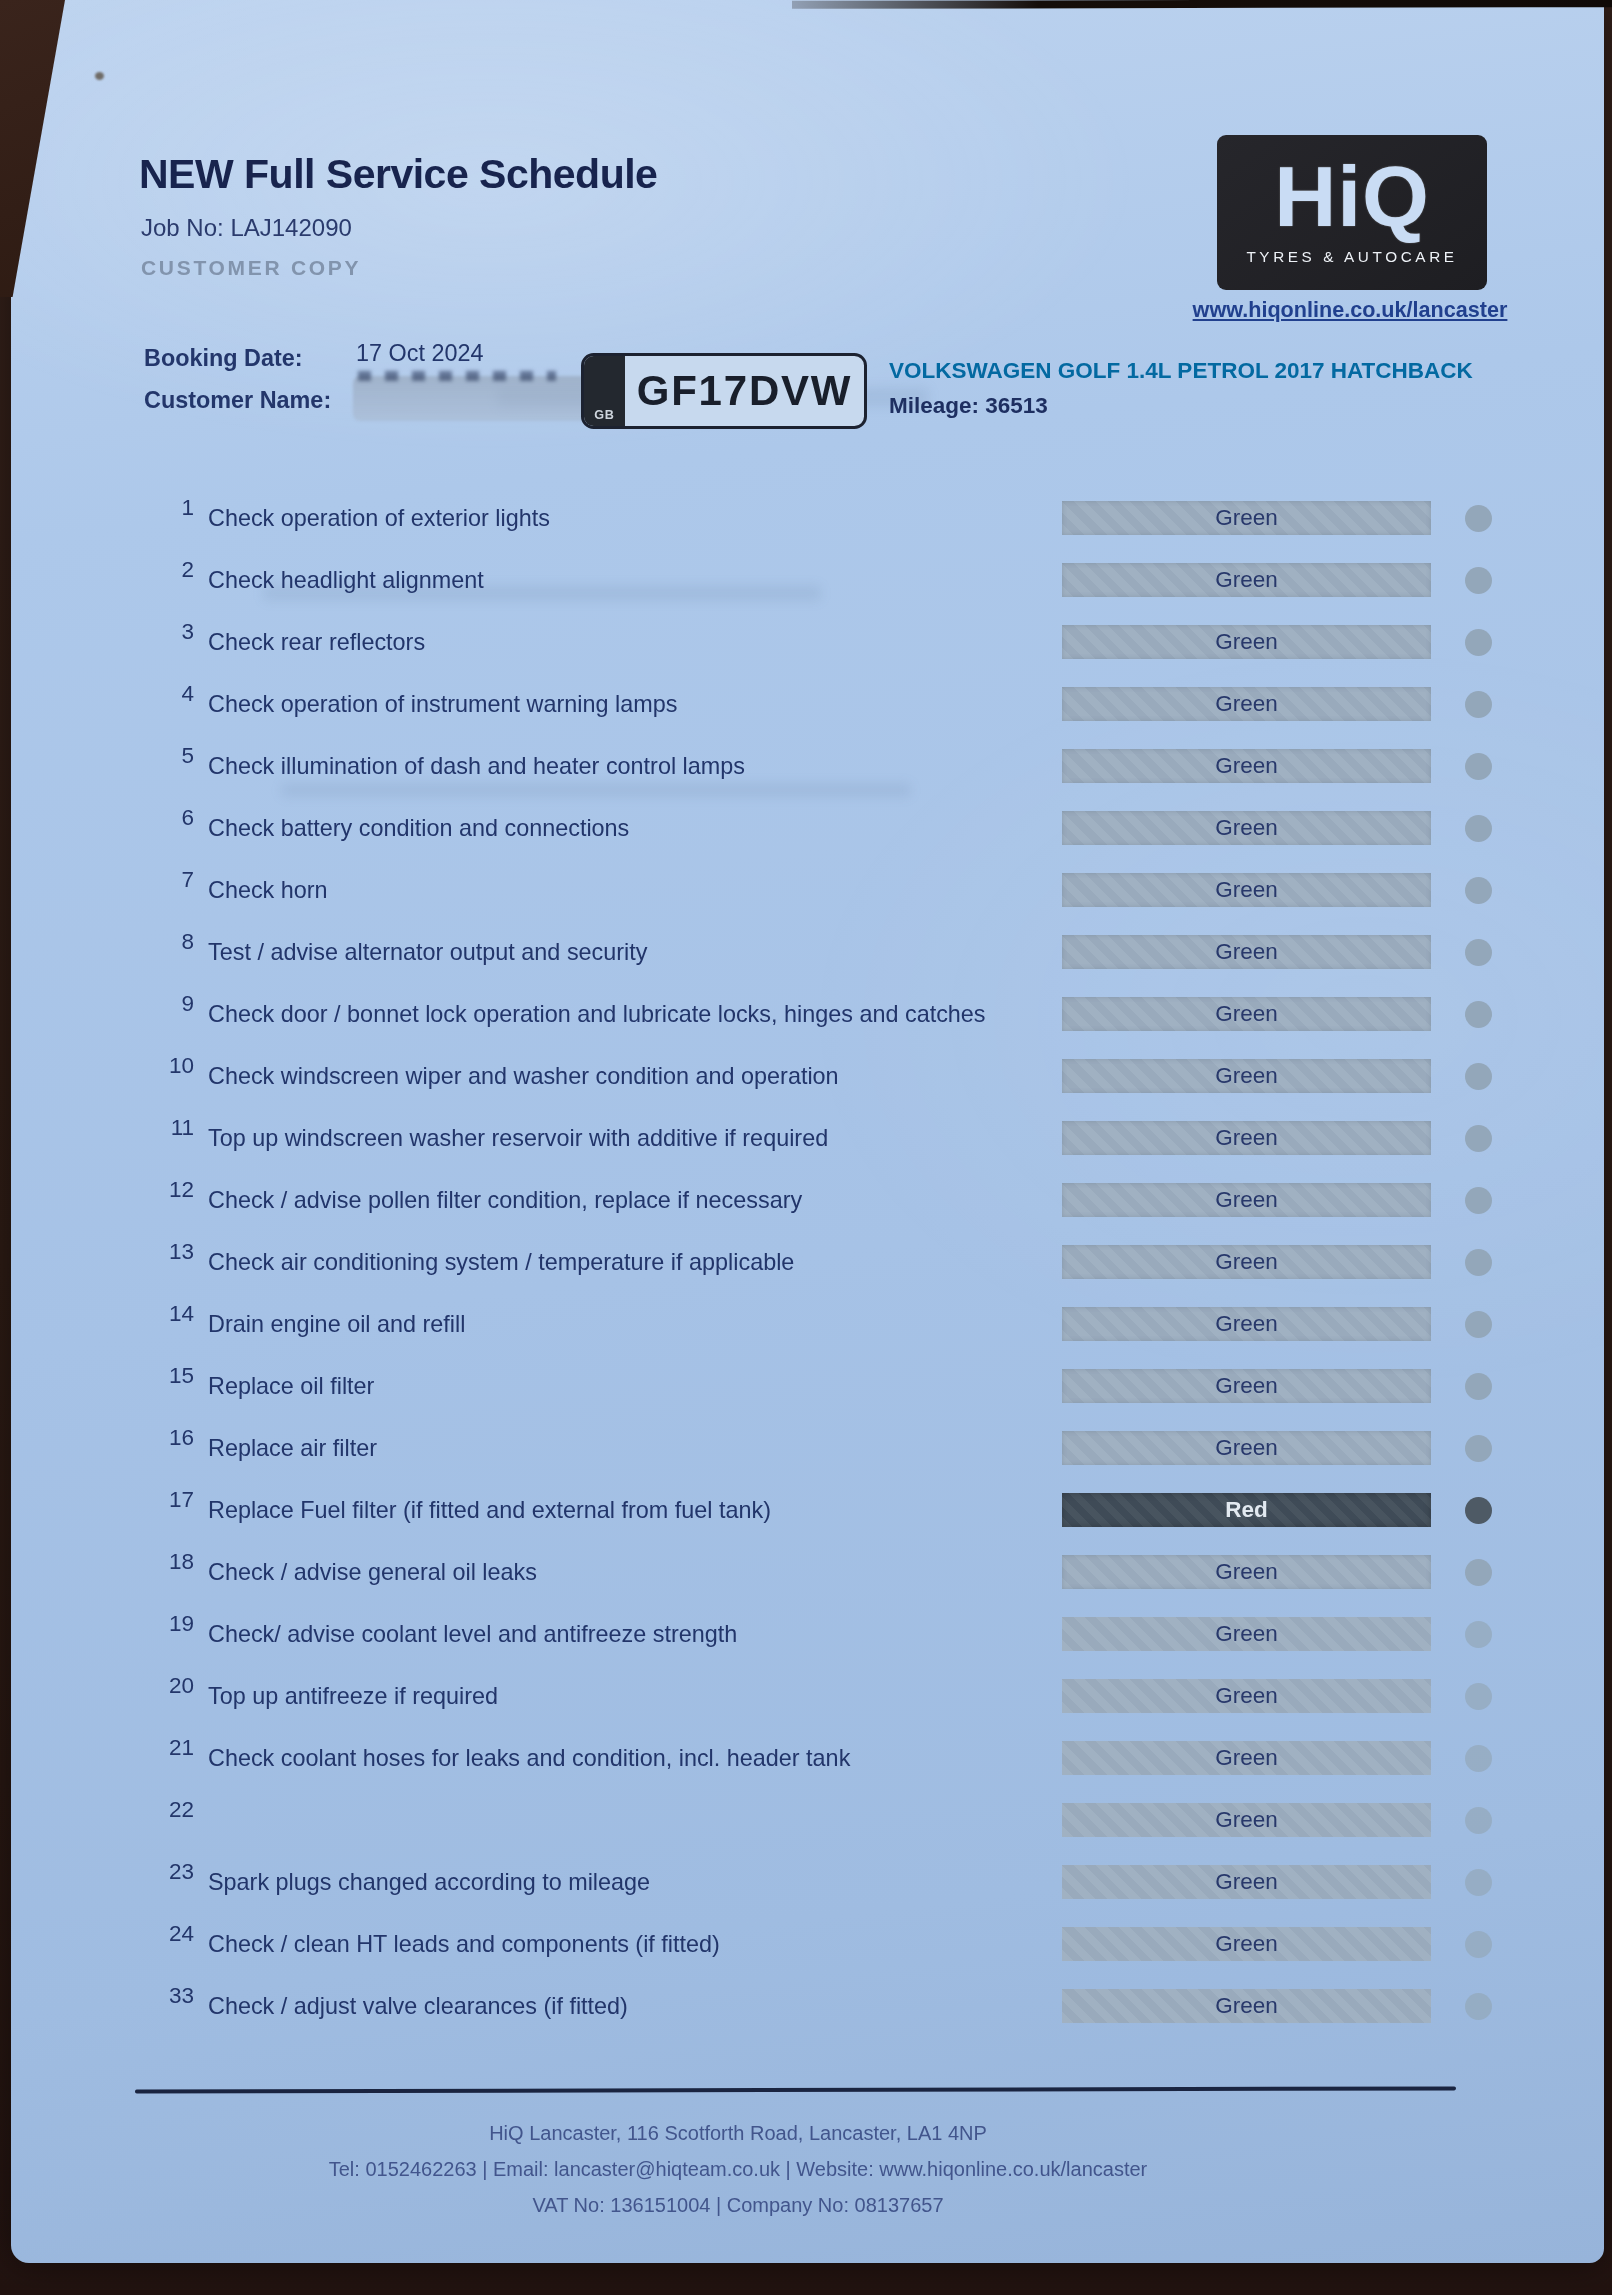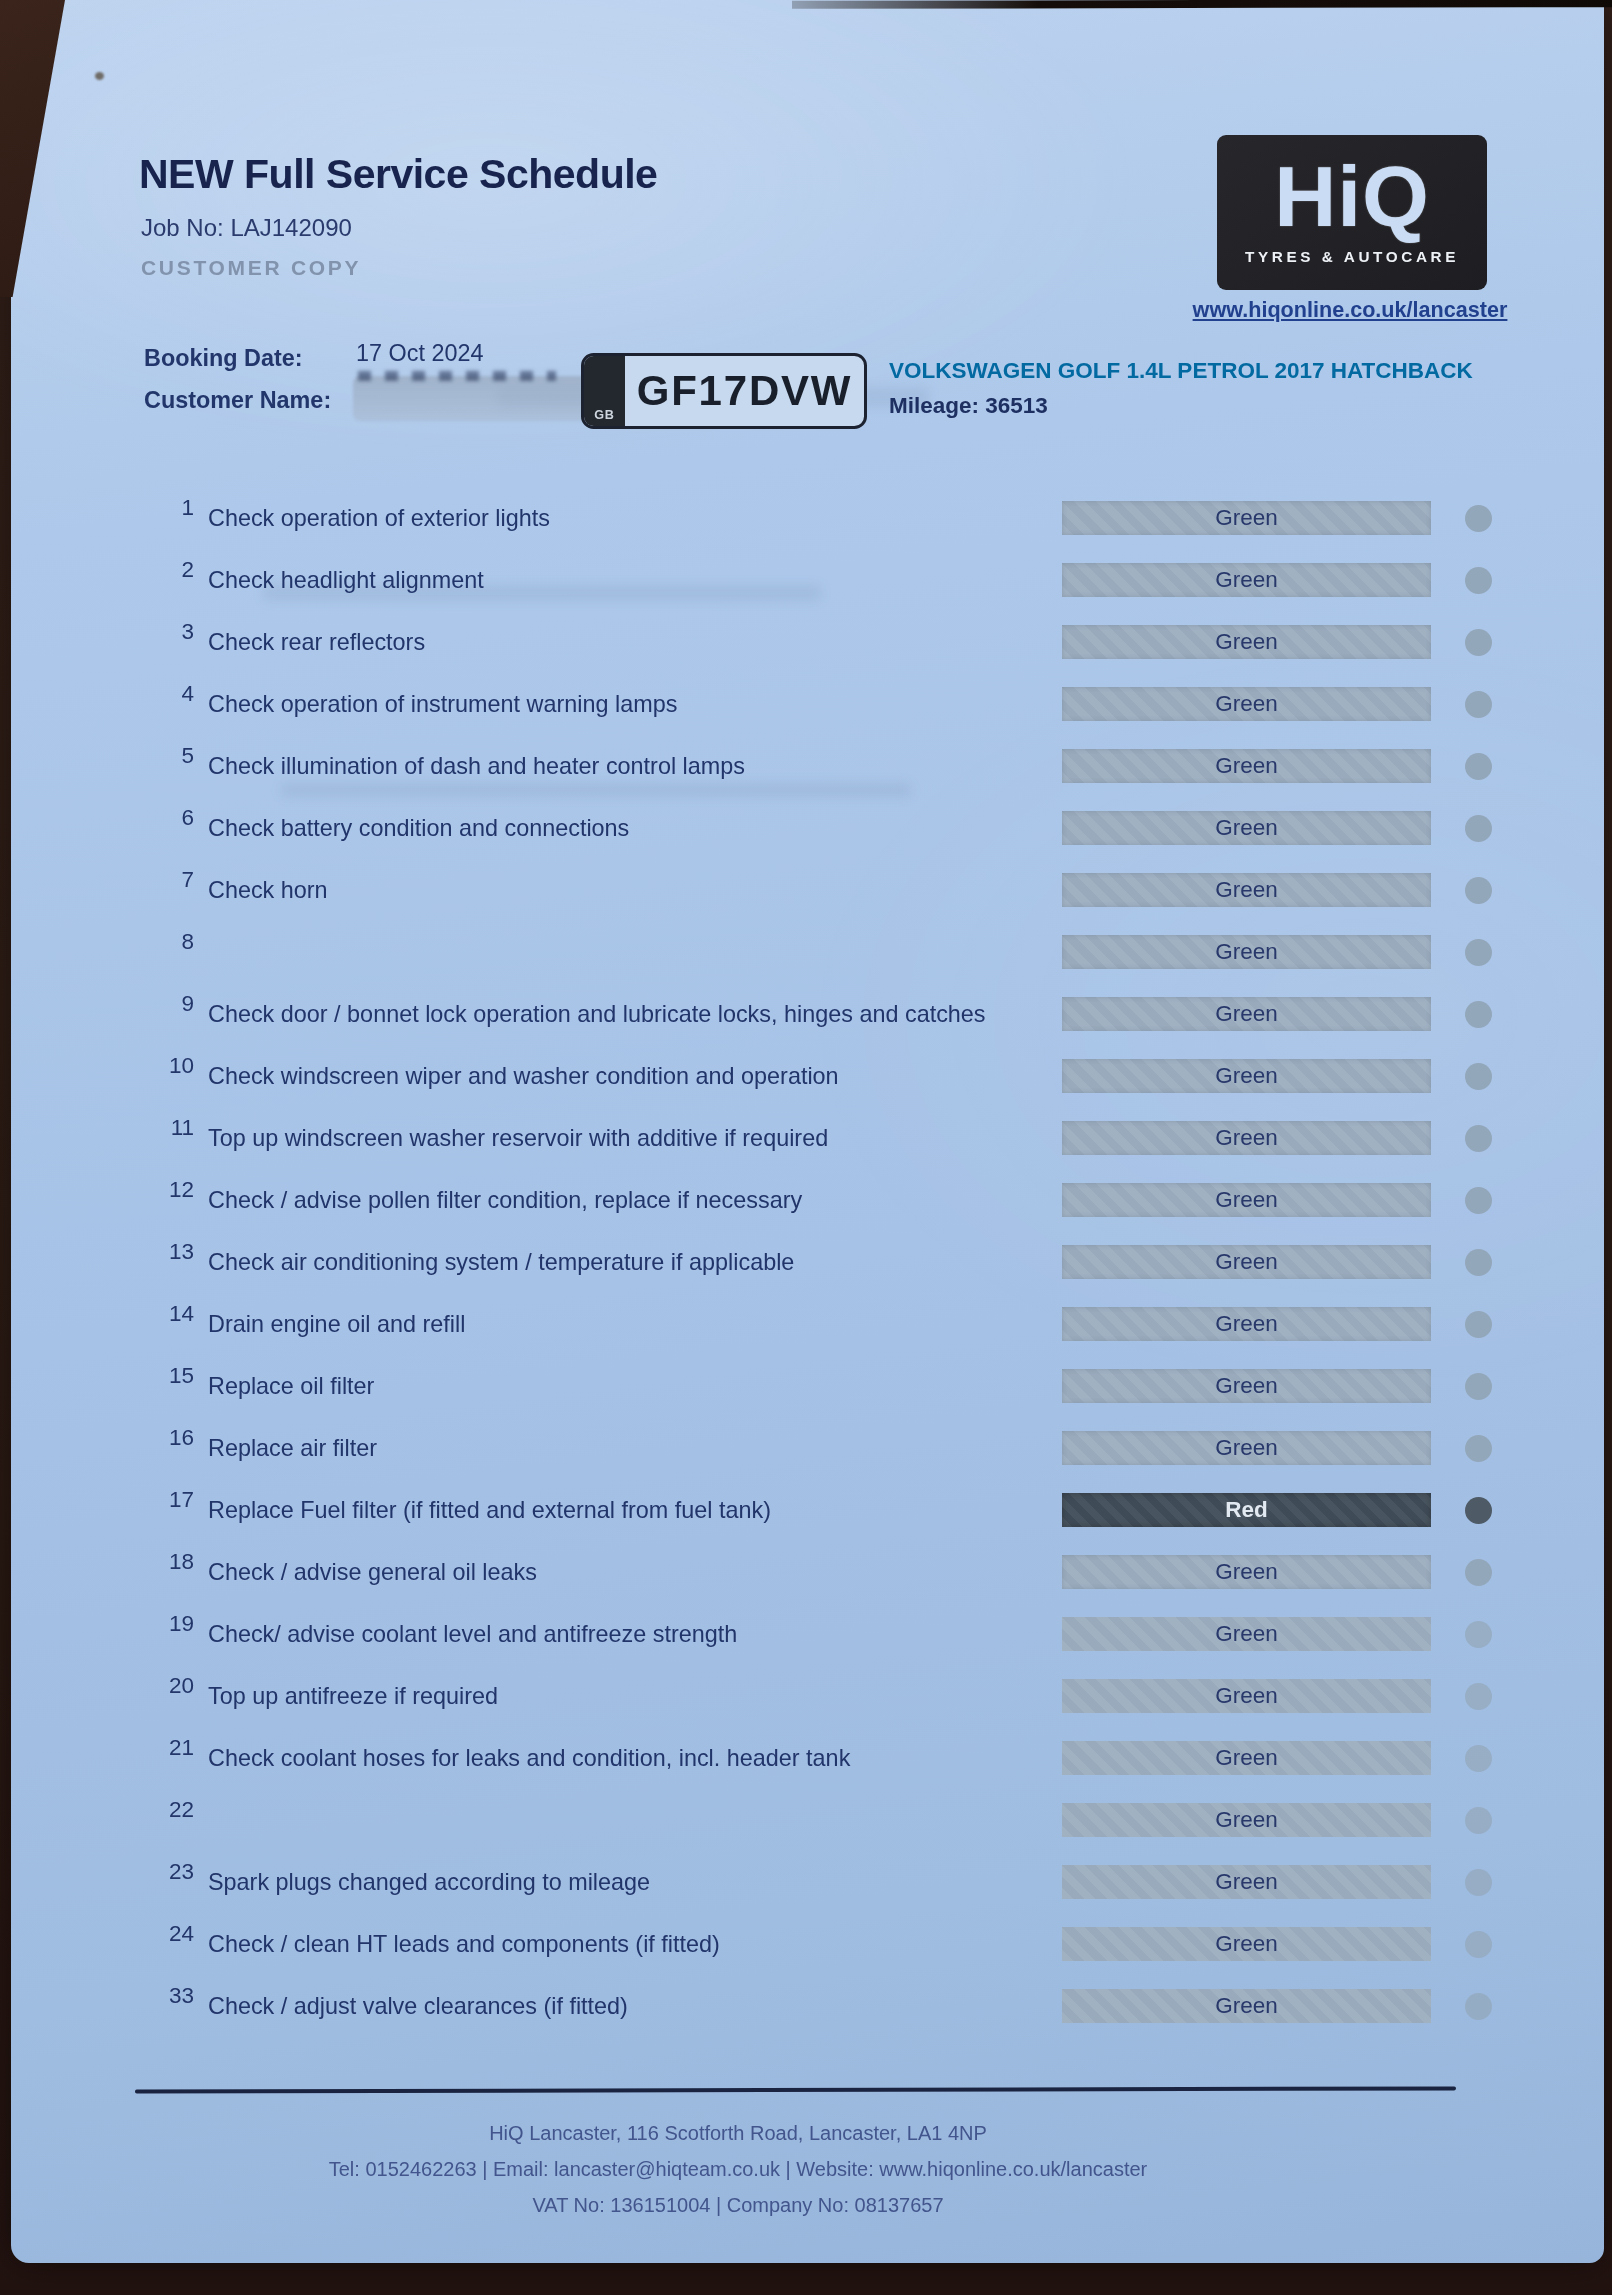--- a/index.html
+++ b/index.html
@@ -50,21 +50,21 @@
   .logo{
     position:absolute;left:1217px;top:135px;width:270px;height:155px;
     background:linear-gradient(145deg,#26262b,#1e1e22);
     border-radius:9px;display:flex;flex-direction:column;align-items:center;justify-content:center;
   }
   .logo .brand{
     font-size:86px;font-weight:800;color:#c9dcf4;line-height:1;
     text-shadow:0 0 1.8px rgba(255,255,255,.35);letter-spacing:0.9px;margin-top:-5.4px;
   }
   .logo .tagline{
-    font-size:15.3px;font-weight:700;letter-spacing:3.6px;color:#eef2f7;margin-top:9px;
+    font-size:15.3px;font-weight:400;letter-spacing:3.6px;color:#eef2f7;margin-top:9px;
   }
   .website{
     position:absolute;left:1170px;top:297px;width:360px;text-align:center;
     font-size:21.6px;font-weight:600;color:#21408e;text-decoration:underline;
   }
 
   
   .bk-label{position:absolute;font-size:23.4px;font-weight:600;color:#23366b;}
   .bk-value{position:absolute;font-size:23.4px;color:#23366b;}
   .redacted{
@@ -226,20 +226,21 @@
       <div class="row" style="--i: 6;">
     <span class="num">7</span>
     <span class="label">Check horn</span>
     <span class="bar">
       <span class="status">Green</span>
     </span>
     <span class="dot"></span>
   </div>
       <div class="row" style="--i: 7;">
     <span class="num">8</span>
+    <span class="label">Test / advise alternator output and security</span>
     <span class="bar">
       <span class="status">Green</span>
     </span>
     <span class="dot"></span>
   </div>
       <div class="row" style="--i: 8;">
     <span class="num">9</span>
     <span class="label">Check door / bonnet lock operation and lubricate locks, hinges and catches</span>
     <span class="bar">
       <span class="status">Green</span>

